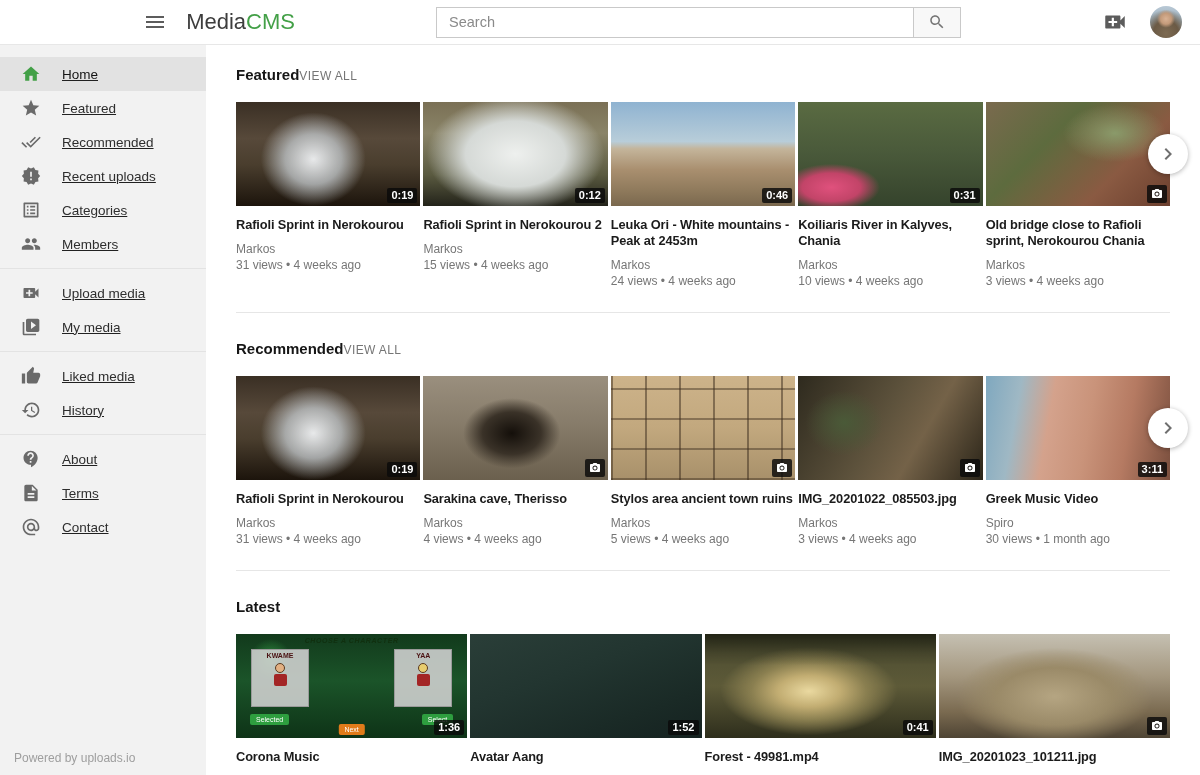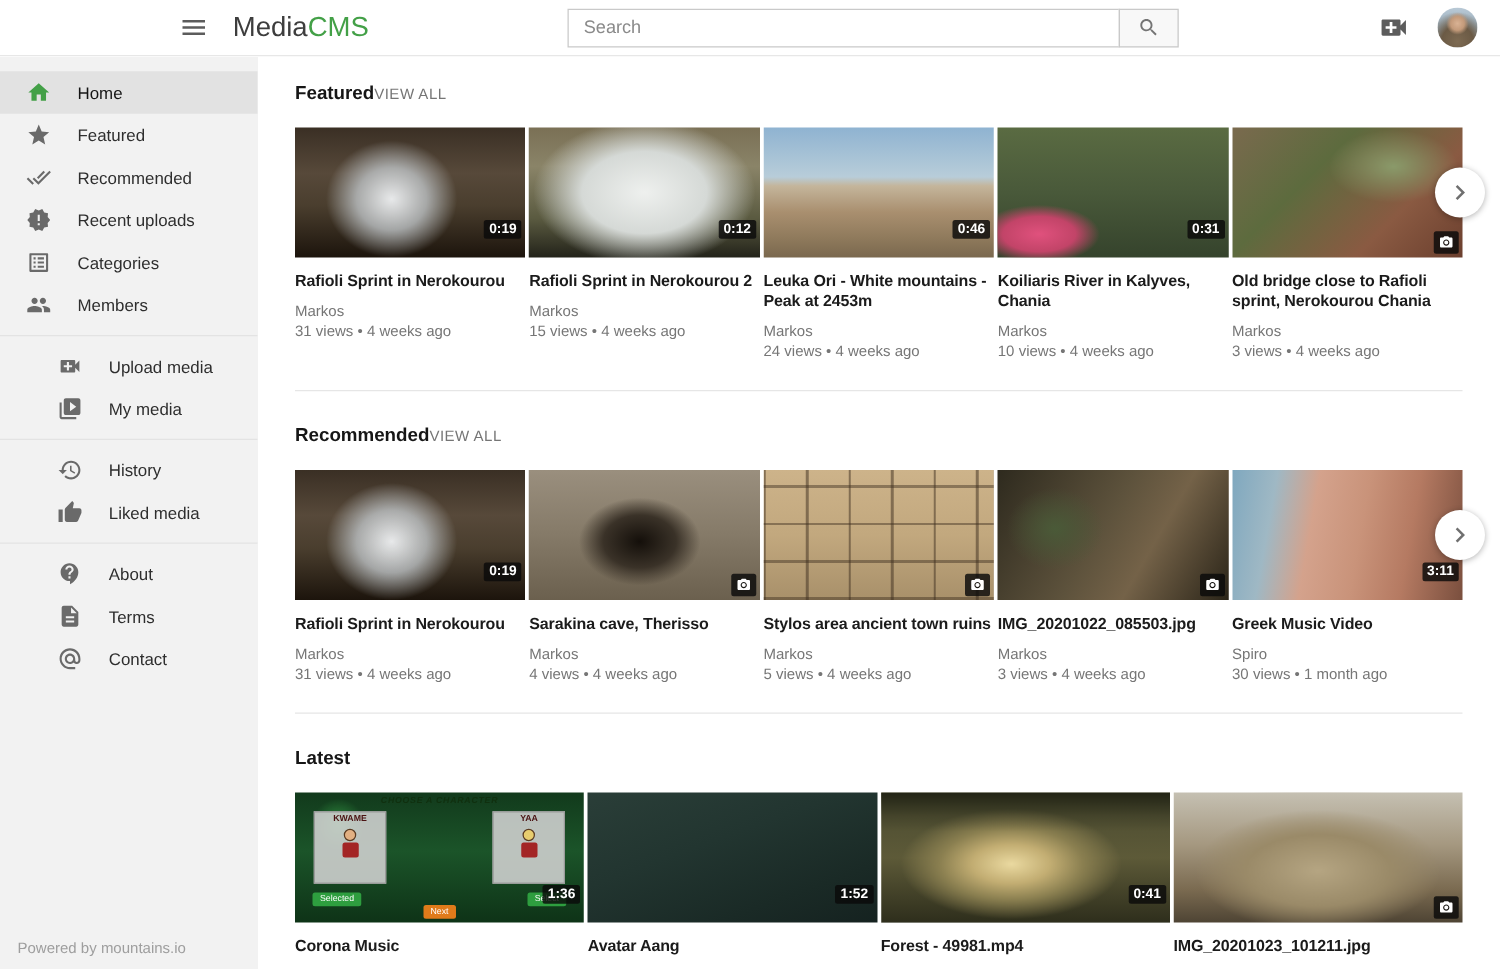--- a/index.html
+++ b/index.html
@@ -15,63 +15,63 @@
     background:#fff; border-bottom:1px solid #e7e7e7;
     display:flex; align-items:center; z-index:20;
   }
   .tb-left { display:flex; align-items:center; gap:19px; padding-left:18px; width:295px;justify-content:flex-end; }
   .icon-btn { background:none; border:none; padding:0; color:#5c5c5c; cursor:pointer; display:flex; align-items:center; }
   .logo { font-size:22px; cursor:pointer; white-space:nowrap; }
   .logo-a { color:#3d3d3d; }
   .logo-b { color:#43a047; }
   .tb-center { flex:1; display:flex; justify-content:center; align-items:center; }
   .search-input {
-    width:442px; height:31px; border:1px solid #c9c9c9; padding:0 12px;
+    width:478px; height:31px; border:1px solid #c9c9c9; padding:0 12px;
     font-size:14.5px; color:#333; font-family:inherit; outline:none; background:#fff;
   }
   .search-input::placeholder { color:#8a8a8a; }
   .search-btn {
     width:48px; height:31px; margin-left:-1px; border:1px solid #c9c9c9;
     background:#f8f8f8; color:#757575; display:flex; align-items:center; justify-content:center; cursor:pointer;
   }
   .tb-right { display:flex; align-items:center; gap:22px; padding-right:18px; }
   .avatar {
     width:32px; height:32px; border-radius:50%; cursor:pointer;
     background:
       radial-gradient(circle 9px at 50% 40%, #d9b294 0%, #c39a7a 60%, rgba(0,0,0,0) 100%),
       radial-gradient(circle at 50% 85%, #7d6a52 0%, #6b5a45 40%, rgba(0,0,0,0) 75%),
       linear-gradient(180deg, #b9c9d6 0%, #9db0bd 45%, #8a9aa6 100%);
   }
   
   .sidebar {
     position:fixed; top:45px; left:0; bottom:0; width:206px;
-    background:#f2f2f2; z-index:10;
+    background:#f2f2f2; z-index:10;text-decoration:underline;
   }
   .sb-group { padding:7px 0; }
   .sb-group:first-child { padding-top:12px; }
-  .sb-group + .sb-group { border-top:1px solid #e3e3e3;padding-left:25px; }
+  .sb-group + .sb-group { border-top:1px solid #e3e3e3; }
   .sb-item { display:flex; align-items:center; height:34px; padding-left:21px; gap:21px; cursor:pointer; color:#6a6a6a; }
   .sb-item.active { background:#e2e2e2; color:#43a047; }
   .sb-label { font-size:13.5px; color:#2e2e2e; }
   .sb-item.active .sb-label { color:#141414; }
   .sidebar-footer { position:absolute; bottom:10px; left:14px; font-size:12px; color:#9e9e9e; }
   
   .main { margin-left:206px; margin-top:45px; padding:0 30px; }
   .section { border-bottom:1px solid #e6e6e6; padding:21px 0 24px; }
   .section:not(:first-child) { padding-top:27px; }
   .section:last-child { border-bottom:none; }
   .section-head { display:flex; align-items:baseline; margin-bottom:19px; }
   .section-title { font-size:15px; font-weight:bold; color:#161616; margin:0; }
   .view-all { font-size:12px; color:#757575; margin-left:0; letter-spacing:.4px; cursor:pointer; text-decoration:none; }
   .cards-wrap { position:relative; }
   .cards { display:flex; gap:3px; }
   .card { flex:1; min-width:0; cursor:pointer; }
   .thumb { position:relative; height:104px; background:#222; overflow:hidden; }
   .dur-badge {
-    position:absolute; right:3px; bottom:15px; background:rgba(10,10,10,0.82);
+    position:absolute; right:3px; bottom:3px; background:rgba(10,10,10,0.82);
     color:#fff; font-size:11px; font-weight:bold; padding:2px 4px; border-radius:2px; line-height:1;
   }
   .cam-badge {
     position:absolute; right:3px; bottom:3px; background:rgba(10,10,10,0.82);
     color:#fff; padding:3px 4px; border-radius:2px; display:flex; align-items:center;
   }
   .card-info { padding-top:11px; }
   .card-title { font-size:12.8px; font-weight:bold; color:#1b1b1b; margin:0; line-height:16px; letter-spacing:-0.1px; }
   .card-author { font-size:12px; color:#767676; margin-top:9px; }
   .card-meta { font-size:12px; color:#767676; margin-top:2px; }
@@ -177,30 +177,30 @@
         <div class="sb-item">
           <svg viewBox="0 0 24 24" width="20" height="20">
             <path d="M4 6H2v14c0 1.1.9 2 2 2h14v-2H4V6zm16-4H8c-1.1 0-2 .9-2 2v12c0 1.1.9 2 2 2h12c1.1 0 2-.9 2-2V4c0-1.1-.9-2-2-2zm-8 12.5v-9l6 4.5-6 4.5z" fill="currentColor"></path>
           </svg>
           <div class="sb-label">My media</div>
         </div>
       </div>
       <div class="sb-group">
         <div class="sb-item">
           <svg viewBox="0 0 24 24" width="20" height="20">
+            <path d="M1 21h4V9H1v12zm22-11c0-1.1-.9-2-2-2h-6.31l.95-4.57.03-.32c0-.41-.17-.79-.44-1.06L14.17 1 7.59 7.59C7.22 7.95 7 8.45 7 9v10c0 1.1.9 2 2 2h9c.83 0 1.54-.5 1.84-1.22l3.02-7.05c.09-.23.14-.47.14-.73v-2z" fill="currentColor"></path>
+          </svg>
+          <div class="sb-label">Liked media</div>
+        </div>
+        <div class="sb-item">
+          <svg viewBox="0 0 24 24" width="20" height="20">
             <path d="M13 3c-4.97 0-9 4.03-9 9H1l3.89 3.89.07.14L9 12H6c0-3.87 3.13-7 7-7s7 3.13 7 7-3.13 7-7 7c-1.93 0-3.68-.79-4.94-2.06l-1.42 1.42C8.27 19.99 10.51 21 13 21c4.97 0 9-4.03 9-9s-4.03-9-9-9zm-1 5v5l4.28 2.54.72-1.21-3.5-2.08V8H12z" fill="currentColor"></path>
           </svg>
           <div class="sb-label">History</div>
         </div>
-        <div class="sb-item">
-          <svg viewBox="0 0 24 24" width="20" height="20">
-            <path d="M1 21h4V9H1v12zm22-11c0-1.1-.9-2-2-2h-6.31l.95-4.57.03-.32c0-.41-.17-.79-.44-1.06L14.17 1 7.59 7.59C7.22 7.95 7 8.45 7 9v10c0 1.1.9 2 2 2h9c.83 0 1.54-.5 1.84-1.22l3.02-7.05c.09-.23.14-.47.14-.73v-2z" fill="currentColor"></path>
-          </svg>
-          <div class="sb-label">Liked media</div>
-        </div>
       </div>
       <div class="sb-group">
         <div class="sb-item">
           <svg viewBox="0 0 24 24" width="20" height="20">
             <path d="M11.5 2C6.81 2 3 5.81 3 10.5S6.81 19 11.5 19h.5v3c4.86-2.34 8-7 8-11.5C20 5.81 16.19 2 11.5 2zm1 14.5h-2v-2h2v2zm0-3.5h-2c0-3.25 3-3 3-5 0-1.1-.9-2-2-2s-2 .9-2 2h-2c0-2.21 1.79-4 4-4s4 1.79 4 4c0 2.5-3 2.75-3 5z" fill="currentColor"></path>
           </svg>
           <div class="sb-label">About</div>
         </div>
         <div class="sb-item">
           <svg viewBox="0 0 24 24" width="20" height="20">
@@ -209,21 +209,21 @@
           <div class="sb-label">Terms</div>
         </div>
         <div class="sb-item">
           <svg viewBox="0 0 24 24" width="20" height="20">
             <path d="M12 2C6.48 2 2 6.48 2 12s4.48 10 10 10h5v-2h-5c-4.34 0-8-3.66-8-8s3.66-8 8-8 8 3.66 8 8v1.43c0 .79-.71 1.57-1.5 1.57s-1.5-.78-1.5-1.57V12c0-2.76-2.24-5-5-5s-5 2.24-5 5 2.24 5 5 5c1.38 0 2.64-.56 3.54-1.47.65.89 1.77 1.47 2.96 1.47 1.97 0 3.5-1.6 3.5-3.57V12c0-5.52-4.48-10-10-10zm0 13c-1.66 0-3-1.34-3-3s1.34-3 3-3 3 1.34 3 3-1.34 3-3 3z" fill="currentColor"></path>
           </svg>
           <div class="sb-label">Contact</div>
         </div>
       </div>
     </nav>
-  <div class="sidebar-footer">Powered by mountains.io</div>
+  <div class="sidebar-footer">Powered by uploads.io</div>
 </aside>
 
 <main class="main" id="main-content">
     <section class="section">
       <div class="section-head">
         <h2 class="section-title">Featured</h2>
         <a class="view-all">VIEW ALL</a>
       </div>
       <div class="cards-wrap">
         <div class="cards">

